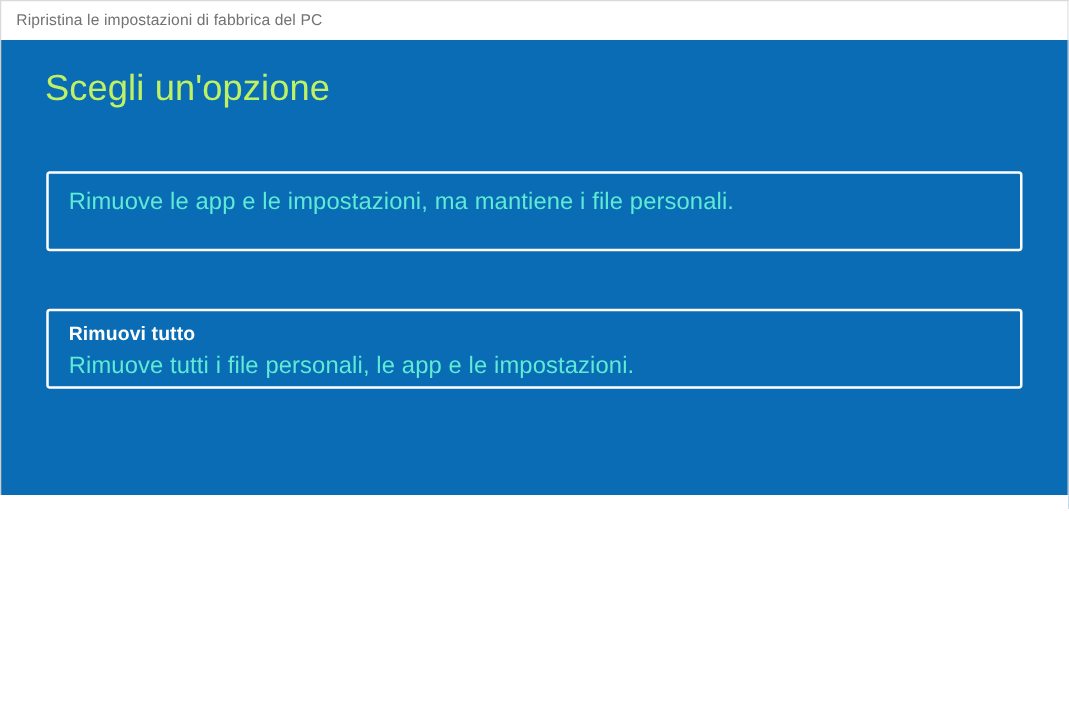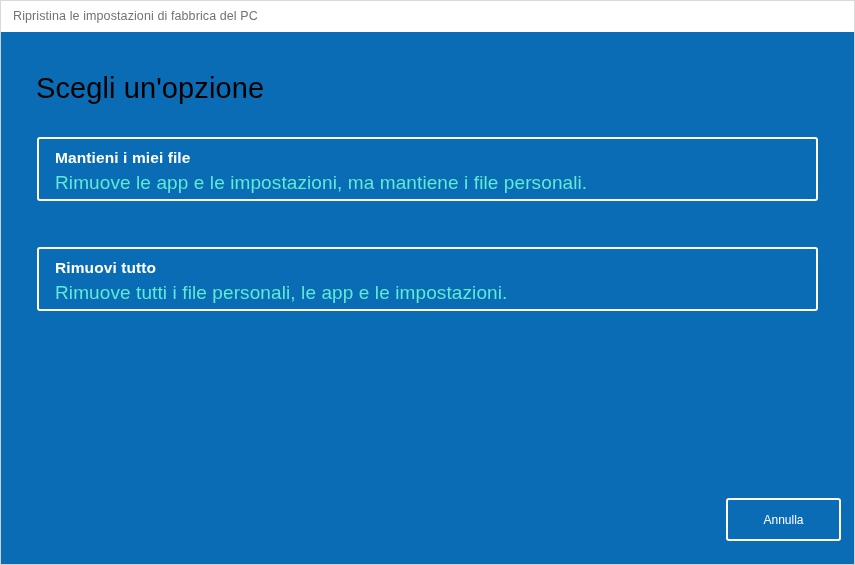--- a/index.html
+++ b/index.html
@@ -8,21 +8,21 @@
     background: #ffffff;
   }
   body {
     font-family: "Liberation Sans", sans-serif;
     -webkit-font-smoothing: antialiased;
   }
 
   .window {
     position: relative;
     width: 855px;
-    height: 565px;
+    height: 396px;
     box-sizing: border-box;
     overflow: hidden;
     background: #ffffff;
   }
 
   
   .titlebar {
     position: absolute;
     left: 0;
     top: 0;
@@ -55,24 +55,24 @@
     box-sizing: border-box;
     background: #0a6cb4;
     border-left: 1px solid #cfcfcf;
     border-right: 1px solid #cfcfcf;
     border-bottom: 1px solid #cfcfcf;
   }
 
   .heading {
     position: absolute;
     left: 35px;
-    top: 41px;
+    top: 24px;
     font-size: 29px;
     font-weight: 300;
-    color: #000000;
+    color: #bef264;
     letter-spacing: 0.1px;
     line-height: 1.1;
     white-space: nowrap;
   }
 
   
   .option {
     position: absolute;
     left: 36px;
     width: 781px;
@@ -147,21 +147,20 @@
 
   <div class="titlebar">
     <div class="titlebar-text">Ripristina le impostazioni di fabbrica del PC</div>
   </div>
 
   <div class="content">
 
     <div class="heading">Scegli un'opzione</div>
 
     <div class="option option-1">
-      <div class="option-title">Mantieni i miei file</div>
       <div class="option-desc">Rimuove le app e le impostazioni, ma mantiene i file personali.</div>
     </div>
 
     <div class="option option-2">
       <div class="option-title">Rimuovi tutto</div>
       <div class="option-desc">Rimuove tutti i file personali, le app e le impostazioni.</div>
     </div>
 
 
     <button class="cancel-button">Annulla</button>

